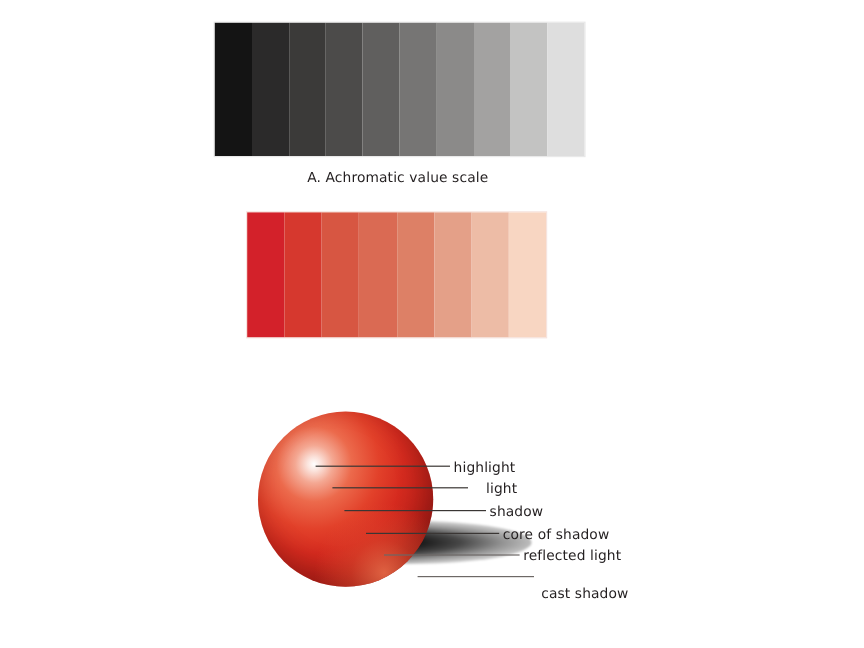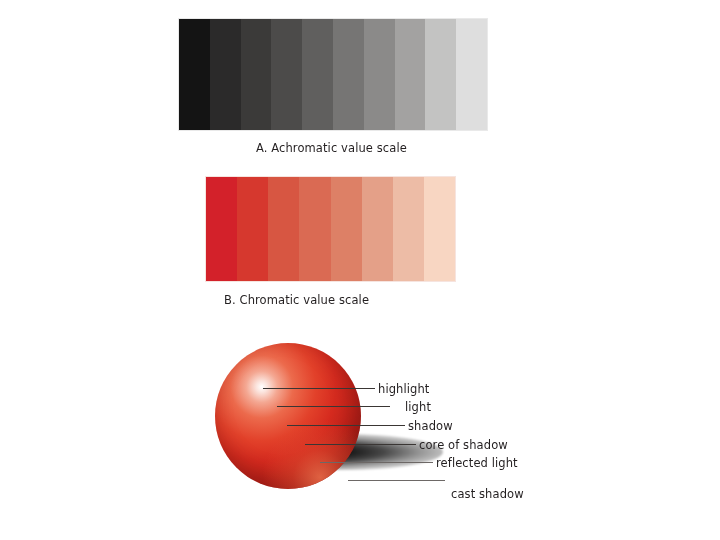--- a/index.html
+++ b/index.html
@@ -167,21 +167,20 @@
       <div class="swatch" style="background: rgb(211, 33, 42);"></div>
       <div class="swatch" style="background: rgb(214, 56, 46);"></div>
       <div class="swatch" style="background: rgb(215, 86, 66);"></div>
       <div class="swatch" style="background: rgb(218, 106, 83);"></div>
       <div class="swatch" style="background: rgb(221, 128, 102);"></div>
       <div class="swatch" style="background: rgb(228, 160, 136);"></div>
       <div class="swatch" style="background: rgb(237, 188, 166);"></div>
       <div class="swatch" style="background: rgb(248, 214, 194);"></div>
     </div>
 
-  <div class="caption" id="caption-b">B. Chromatic value scale</div>
 
   <div id="sphere-scene">
     <div id="cast-shadow"></div>
     <div id="sphere"></div>
     <div id="sphere-reflected"></div>
     <div id="callouts">
         <div class="leader" style="left: 58px; top: 50px; width: 112px;"></div>
         <div class="lbl" style="left: 173px; top: 44px;">highlight</div>
         <div class="leader" style="left: 72px; top: 68px; width: 113px;"></div>
         <div class="lbl" style="left: 188px; top: 62px; margin-left: 12px;">light</div>

